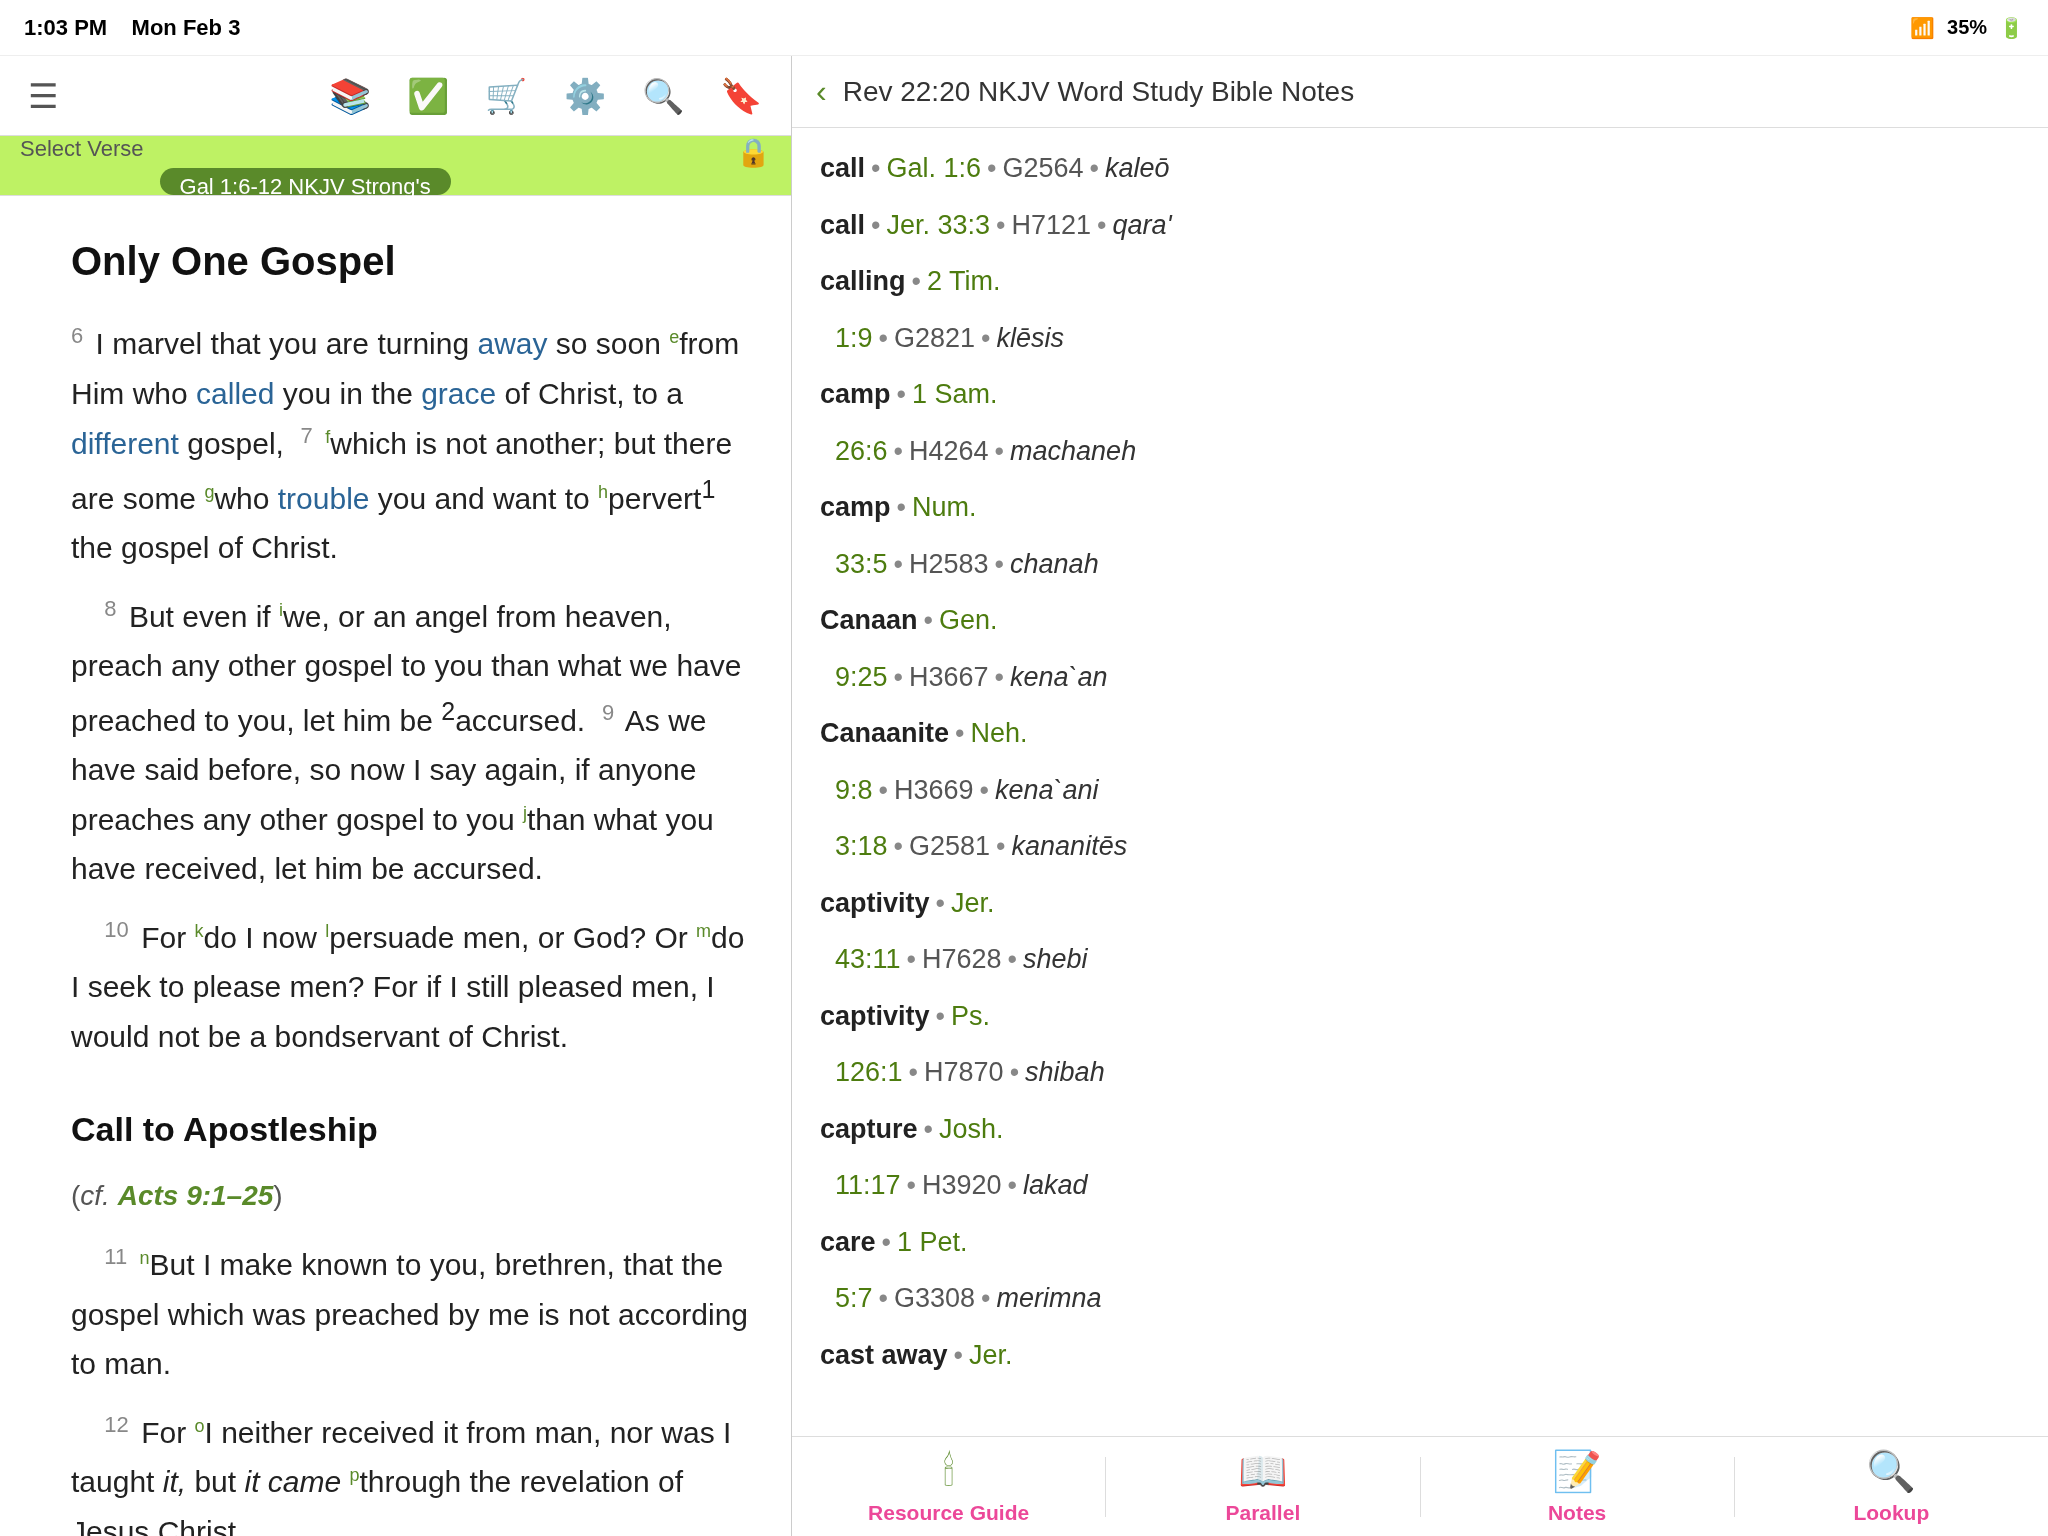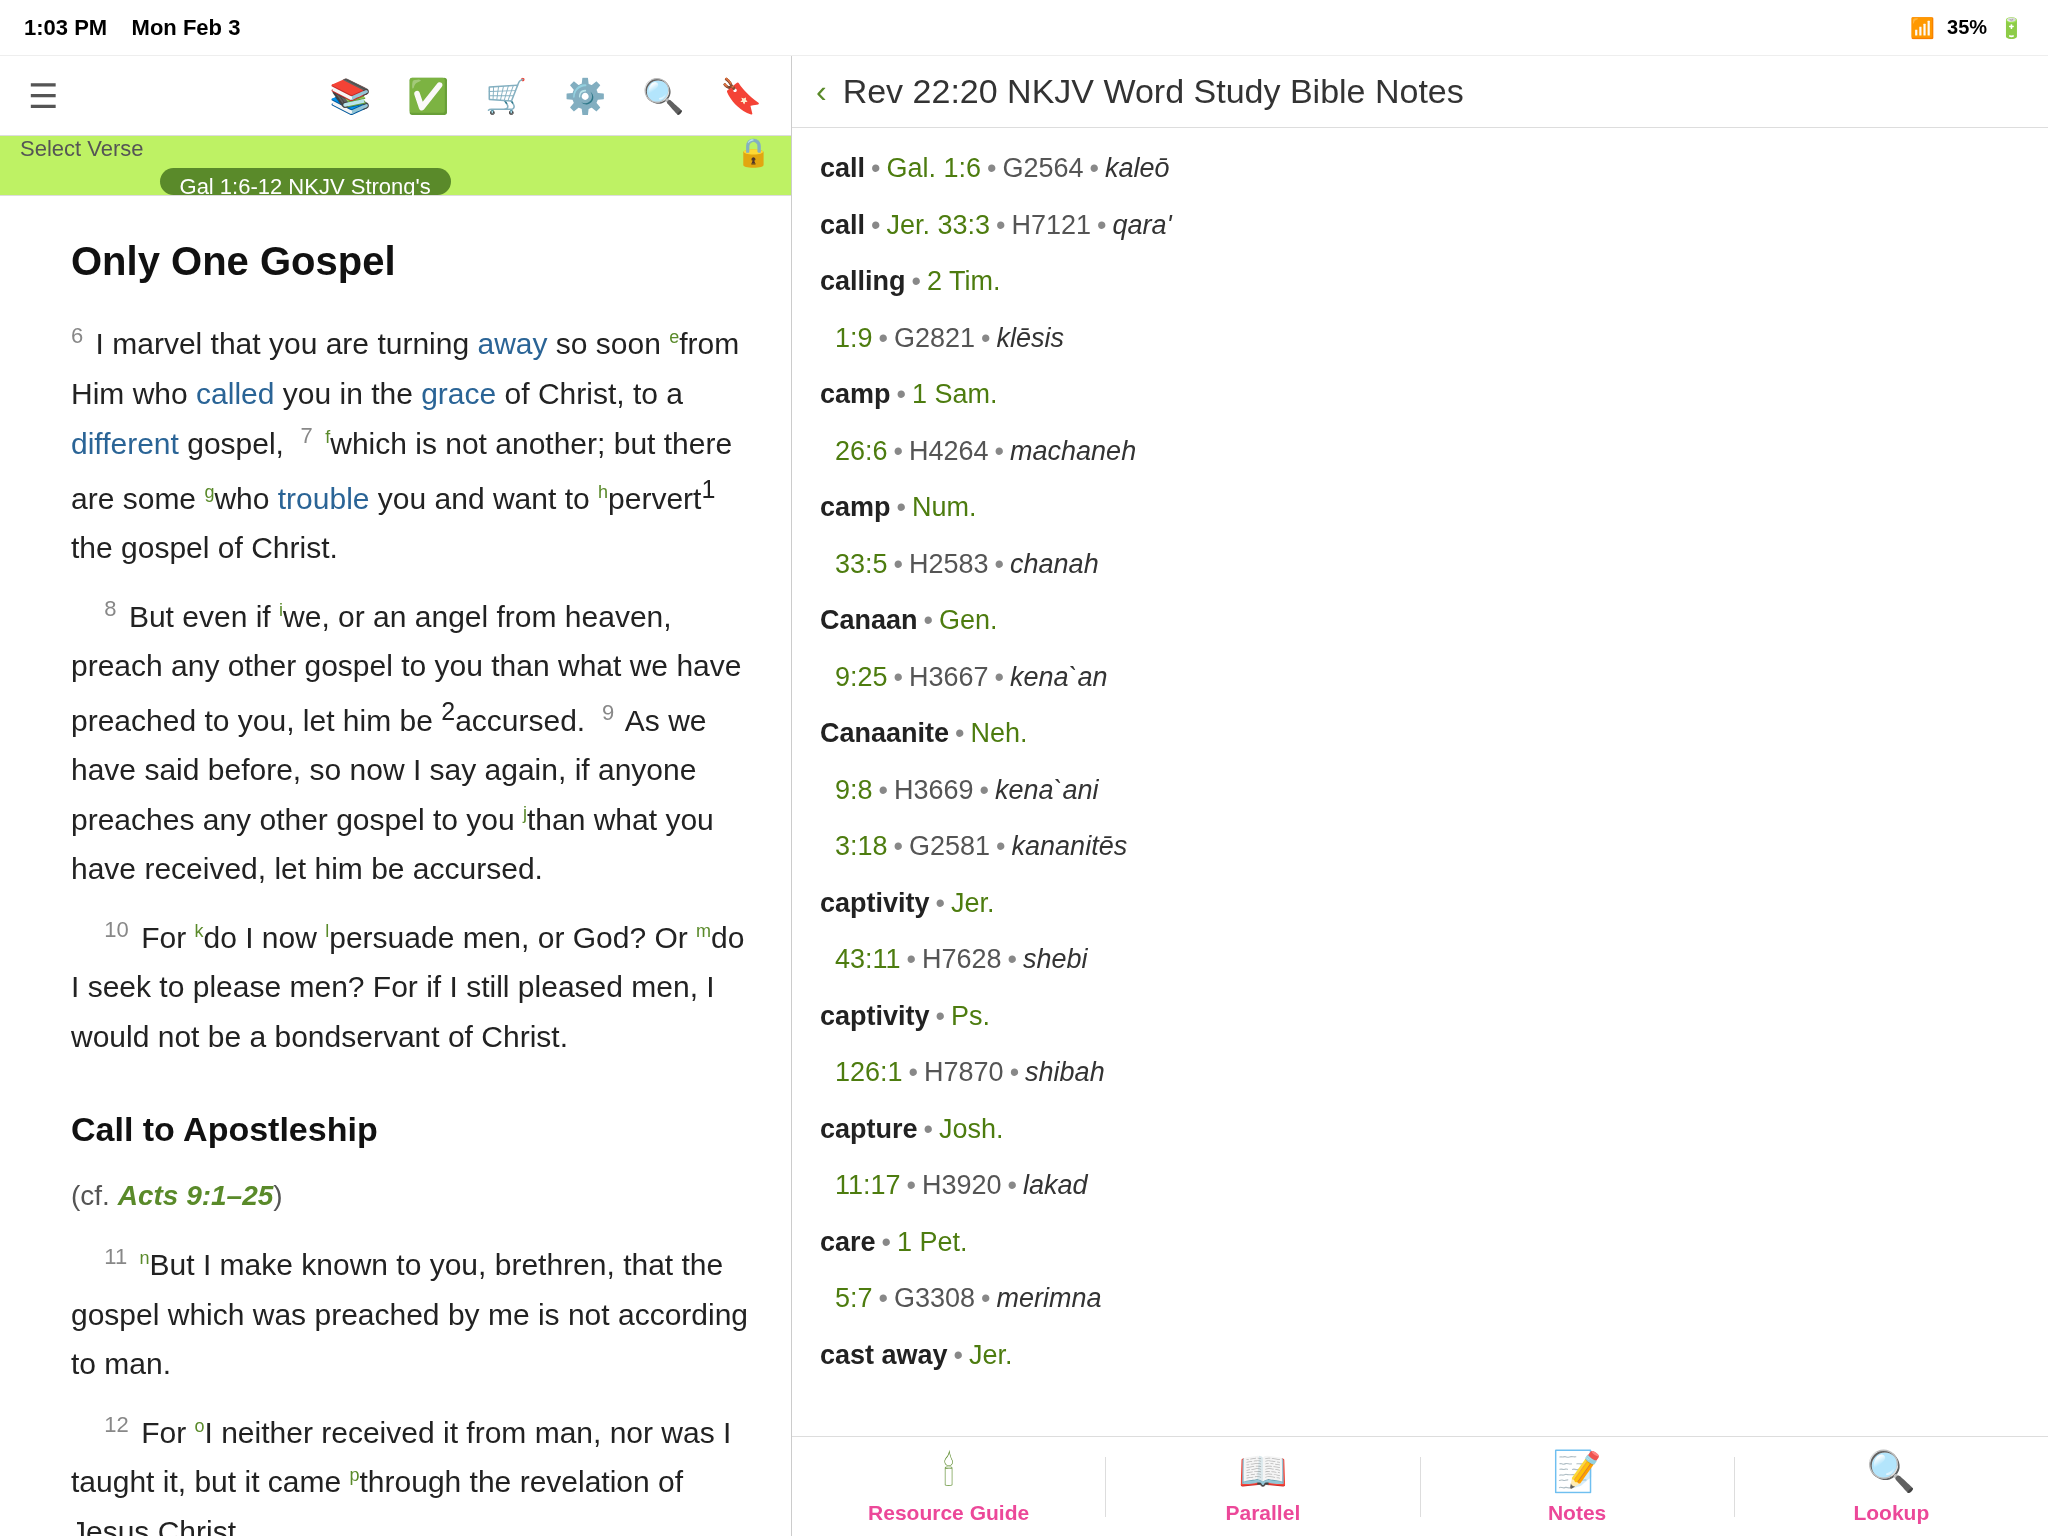--- a/index.html
+++ b/index.html
@@ -107,21 +107,21 @@
       vertical-align: super;
       color: #888;
       margin-right: 4px;
     }
     .ref-letter {
       font-size: 18px;
       vertical-align: super;
       color: #5a8a2a;
     }
     .strongs-word { color: #2a6496; }
-    .italic-text { }
+    .italic-text { font-style: italic; }
     .cf-line { color: #555; font-size: 28px; margin: 12px 0 20px 0; }
     .cf-link { color: #5a8a2a; font-style: italic; font-weight: 600; }
 
     
     .right-panel {
       flex: 1;
       display: flex;
       flex-direction: column;
       background: #fff;
     }
@@ -131,21 +131,21 @@
       height: 72px;
       background: #fff;
       border-bottom: 1px solid #ddd;
       display: flex;
       align-items: center;
       padding: 0 24px;
       gap: 16px;
       flex-shrink: 0;
     }
     .back-btn { font-size: 32px; color: #5a8a2a; cursor: pointer; }
-    .right-title { font-size: 34px; color: #333; font-weight: 400; flex: 1; }
+    .right-title { font-size: 28px; color: #333; font-weight: 400; flex: 1; }
 
     
     .word-study-list {
       flex: 1;
       overflow-y: auto;
       padding: 12px 0;
     }
     .ws-item {
       padding: 8px 28px;
       font-size: 27px;

